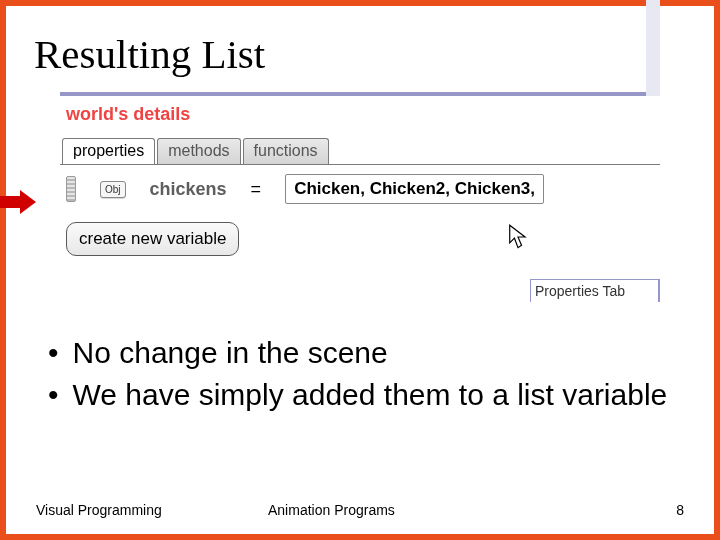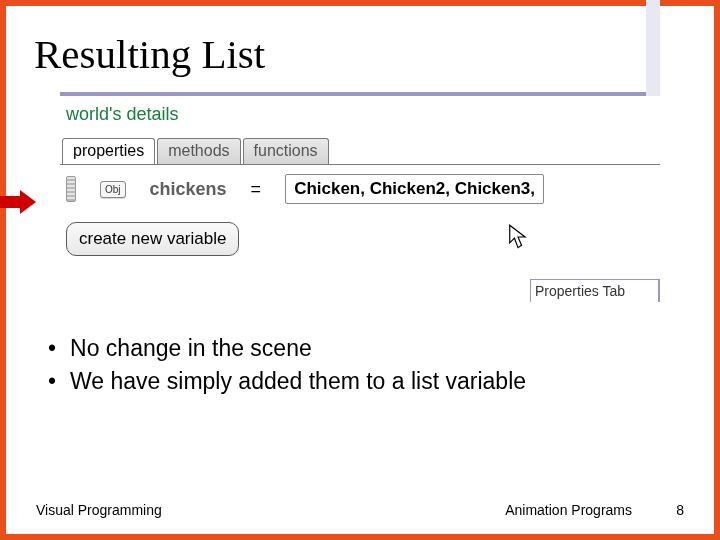--- a/index.html
+++ b/index.html
@@ -55,22 +55,22 @@
     width: 0; height: 0;
     border-top: 12px solid transparent;
     border-bottom: 12px solid transparent;
     border-left: 16px solid #d00000;
   }
 
   .details-label {
     position: absolute;
     left: 6px; top: 8px;
     font-size: 18px;
-    font-weight: 400;
-    color: #15803d;
+    font-weight: 700;
+    color: #ef4444;
     font-family: Arial, sans-serif;
   }
 
   .tabs {
     position: absolute;
     left: 2px; top: 42px;
     display: flex;
     gap: 2px;
   }
   .tab {
@@ -175,42 +175,42 @@
     position: absolute;
     right: 132px;
     top: 128px;
     pointer-events: none;
   }
   .cursor-icon svg { width: 20px; height: 26px; }
 
   
   .bullets {
     margin: 32px 0 0 14px;
-    font-size: 23px;
+    font-size: 30px;
     line-height: 1.28;
     color: #000;
   }
   .bullets li { list-style: none; margin-bottom: 4px; }
   .bullets li::before {
     content: "•";
     margin-right: 14px;
   }
   .bullets li.wrap { padding-left: 28px; text-indent: -28px; }
 
   
   .footer {
     position: absolute;
     left: 30px; right: 30px; bottom: 16px;
     display: flex;
     font-size: 14px;
     color: #000;
     gap: 12px;
   }
   .footer .left { flex: 0 0 220px; }
-  .footer .center { flex: 1; text-align: right; }
+  .footer .center { flex: 1; text-align: left; }
   .footer .right { flex: 0 0 40px; text-align: right; }
 </style>
 </head>
 <body>
 
 <div class="slide">
   <h1 class="title">Resulting List</h1>
 
   <div class="shot">
     <div class="shot-bg">

